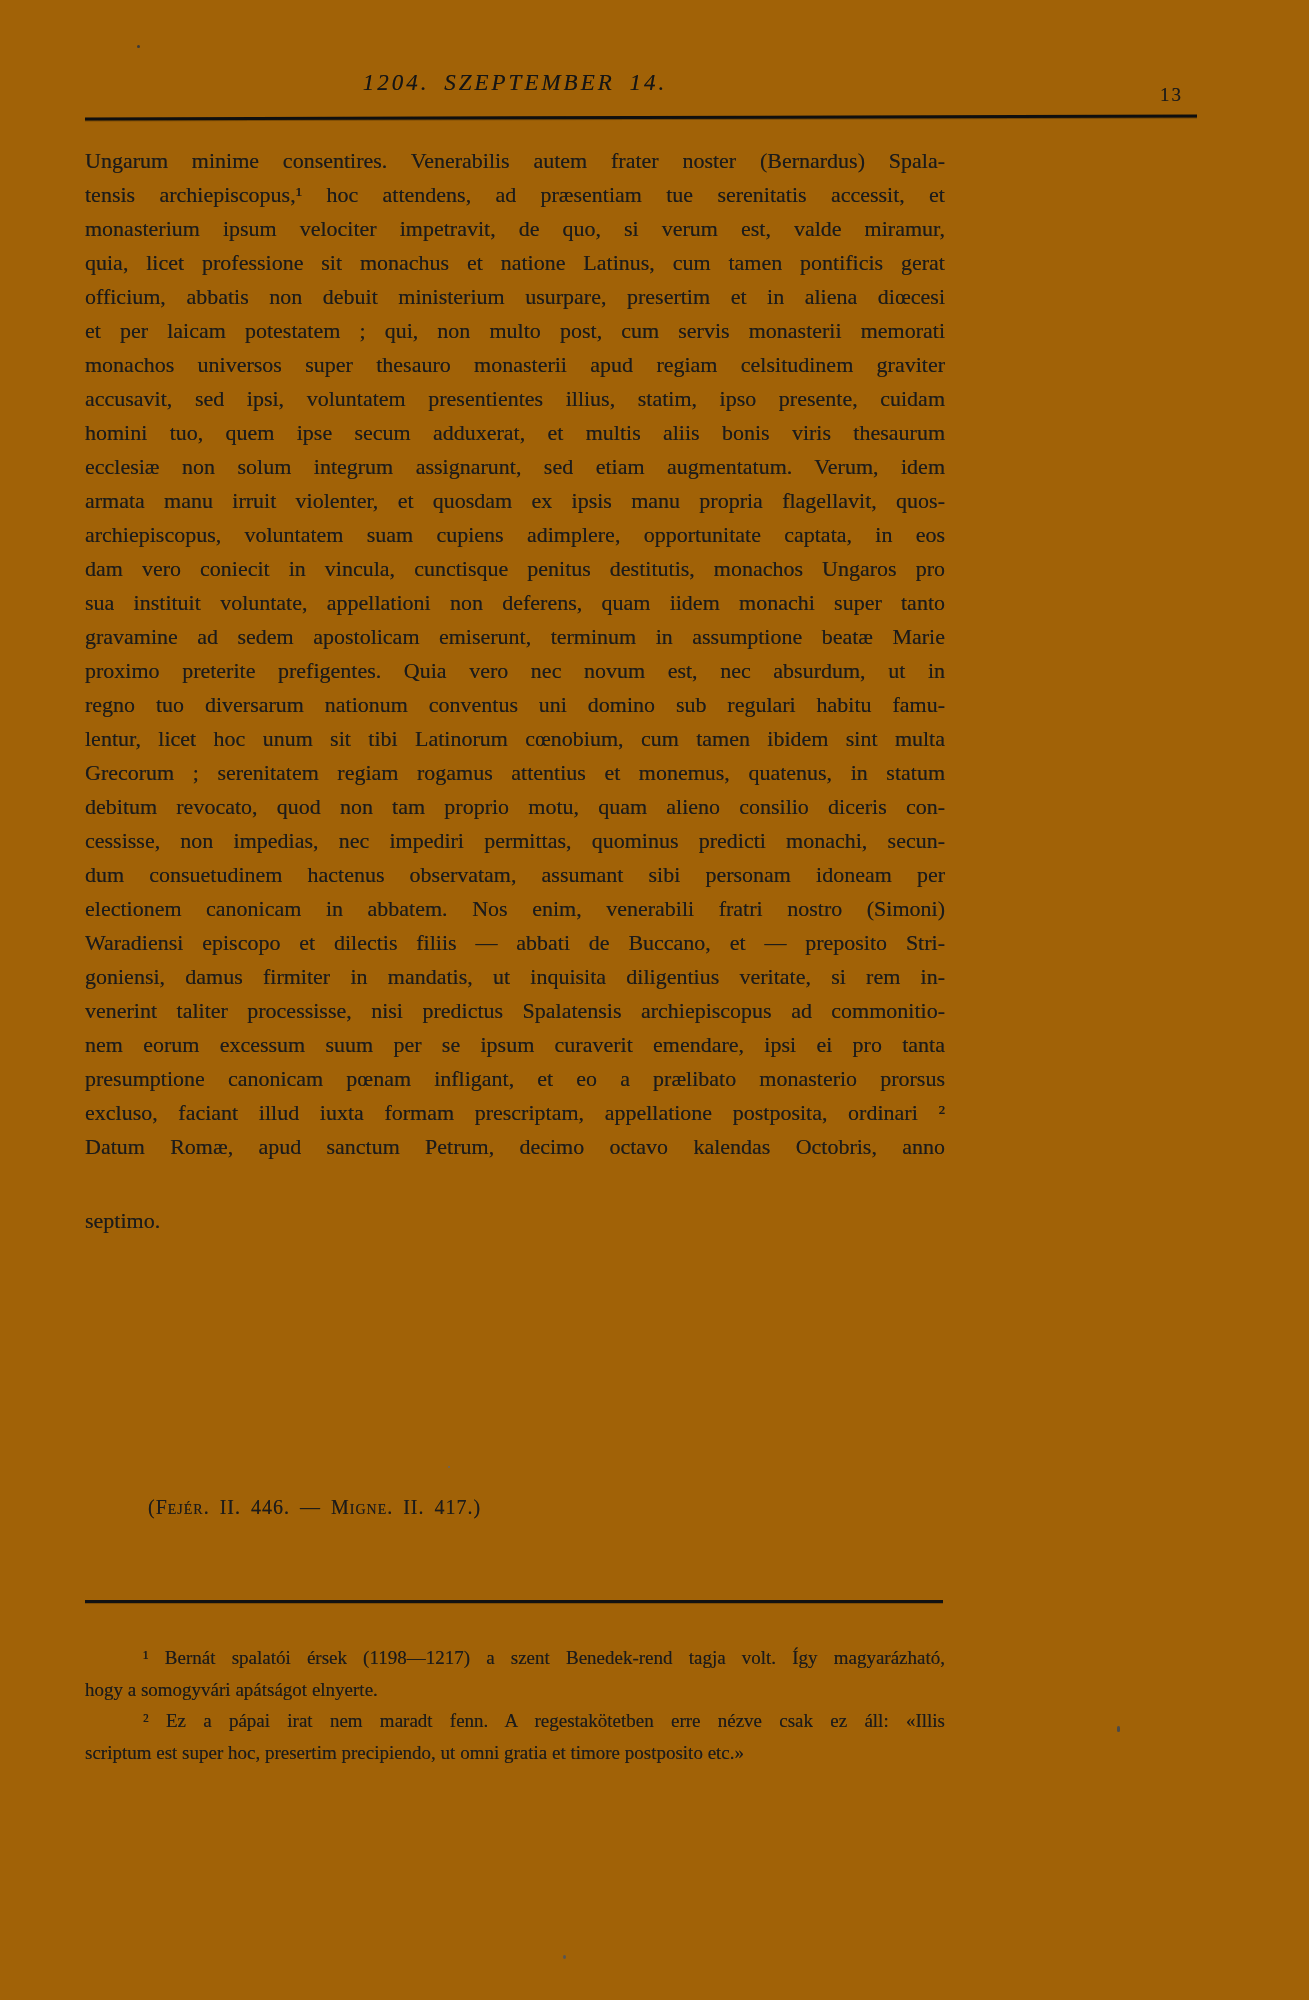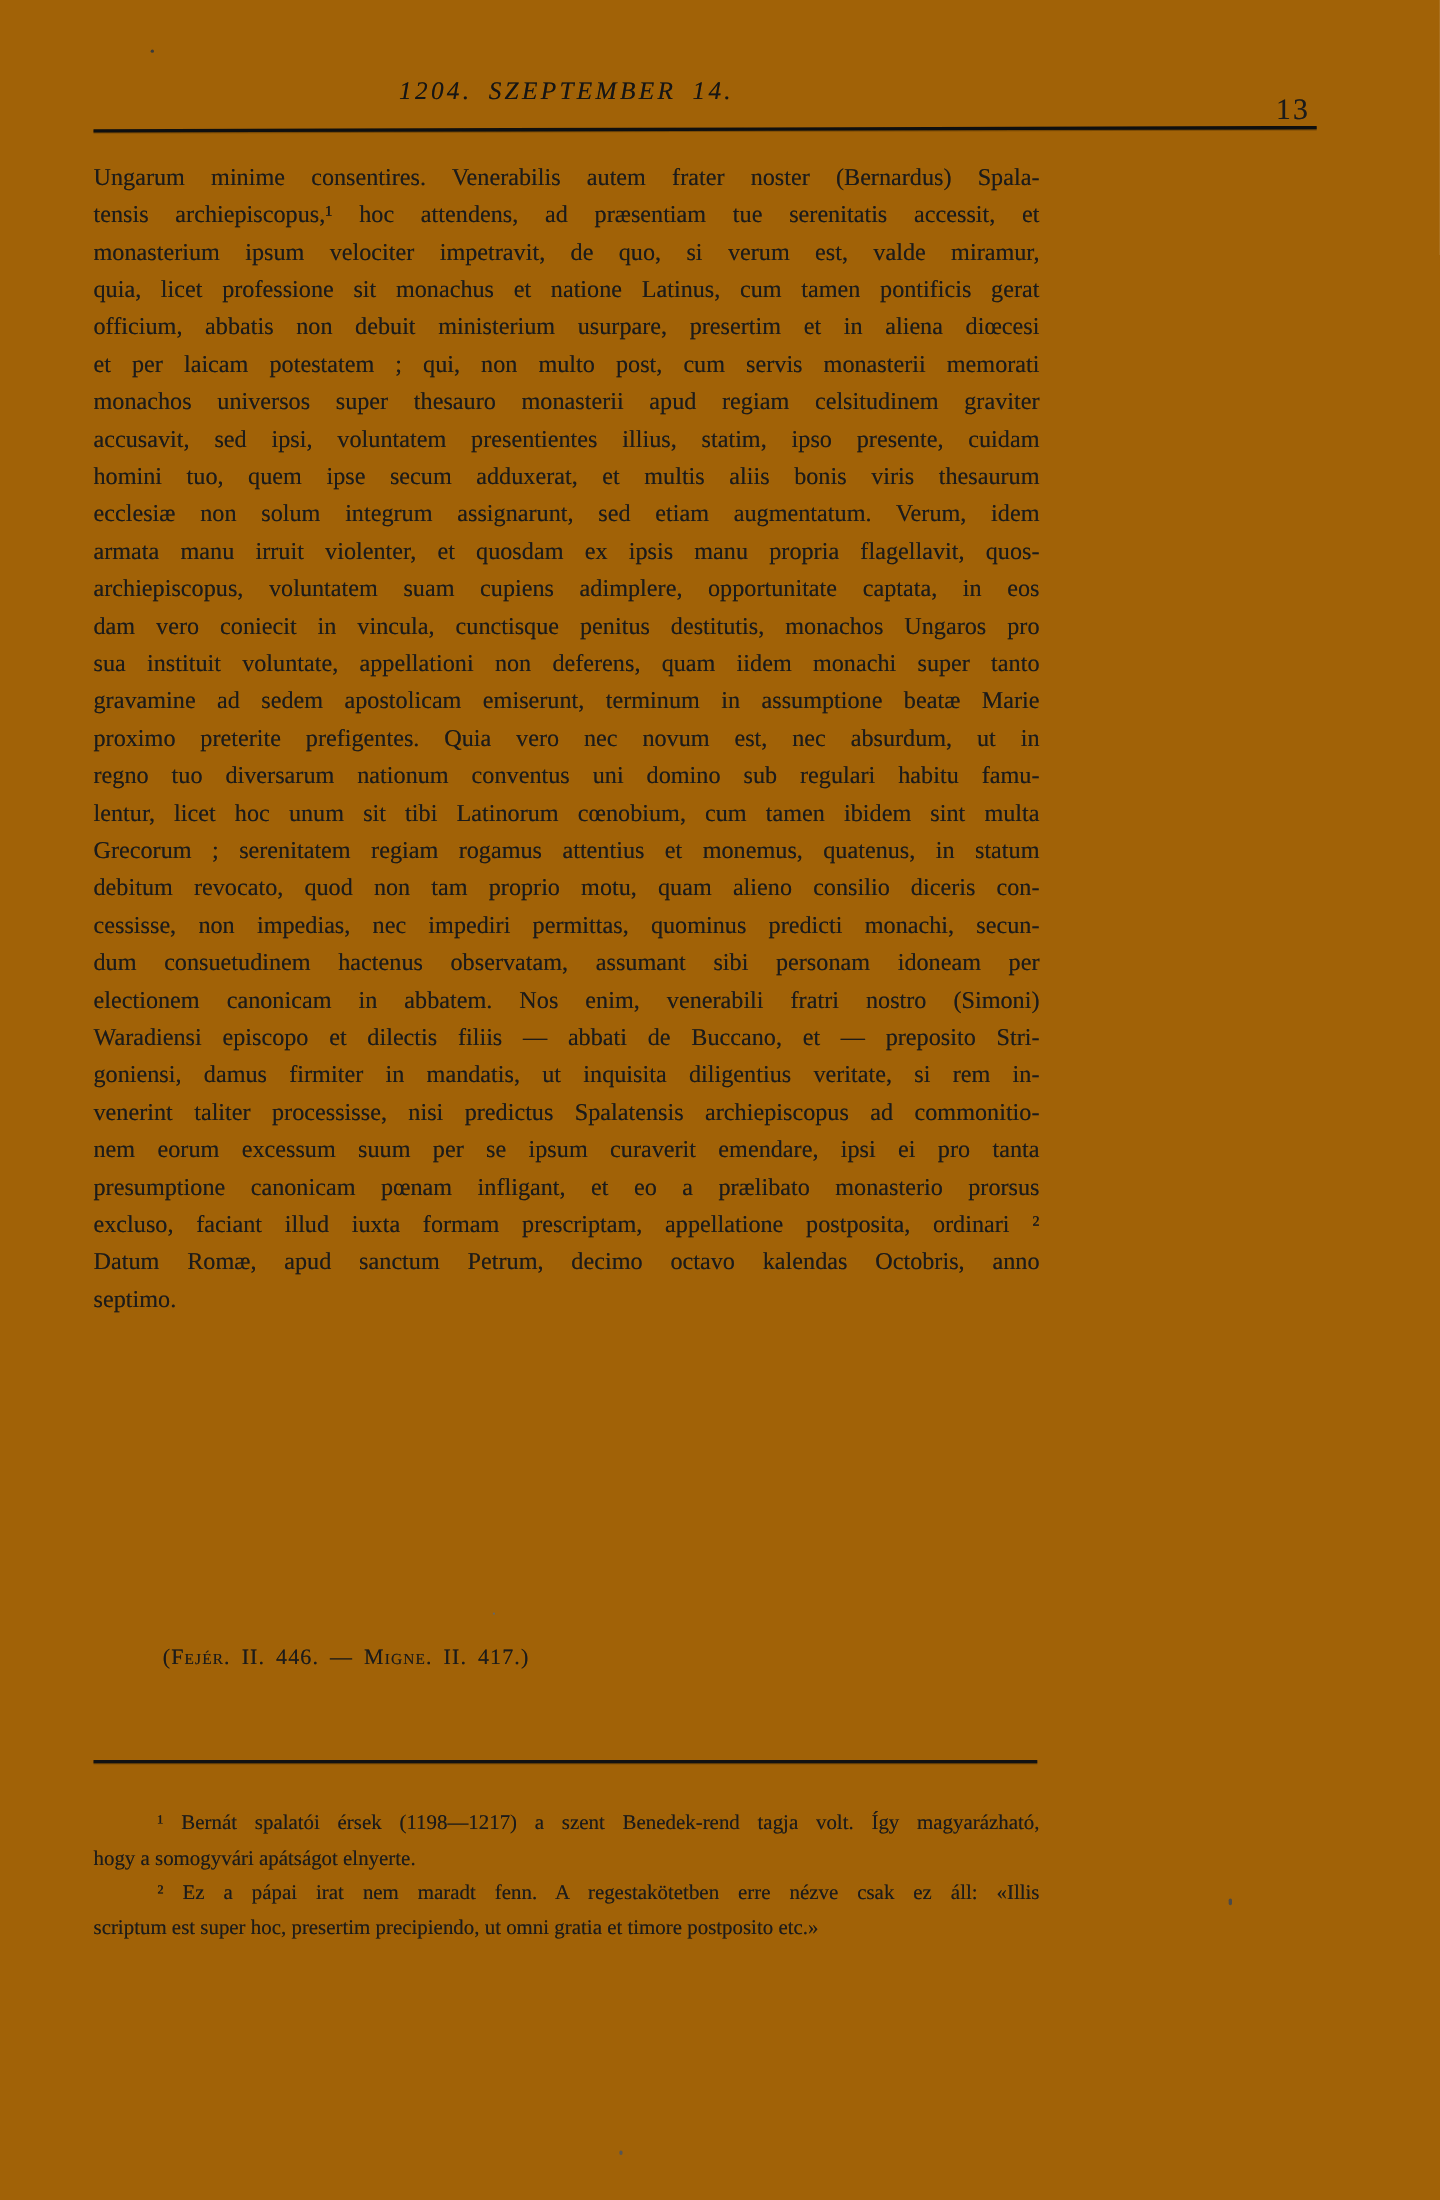--- a/index.html
+++ b/index.html
@@ -26,21 +26,21 @@
     font-style: italic;
     font-size: 23px;
     letter-spacing: 3px;
     word-spacing: 6px;
     color: #151515;
   }
   .page-number {
     position: absolute;
     left: 1160px;
     top: 84px;
-    font-size: 27px;
+    font-size: 19px;
     letter-spacing: 2px;
   }
   .header-rule {
     position: absolute;
     left: 85px;
     top: 116px;
     width: 1112px;
     height: 3px;
     background: #0f0f0f;
     transform: rotate(-0.15deg);
@@ -54,20 +54,21 @@
     font-size: 22px;
     line-height: 34px;
   }
   .body-text .line {
     text-align: justify;
     text-align-last: justify;
     height: 34px;
   }
   .body-text .line:last-child {
     text-align-last: left;
+    margin-top: 40px;
   }
   .citation {
     position: absolute;
     left: 148px;
     top: 1496px;
     font-size: 20px;
     font-variant: small-caps;
     letter-spacing: 1px;
     word-spacing: 4px;
     text-align: center;

